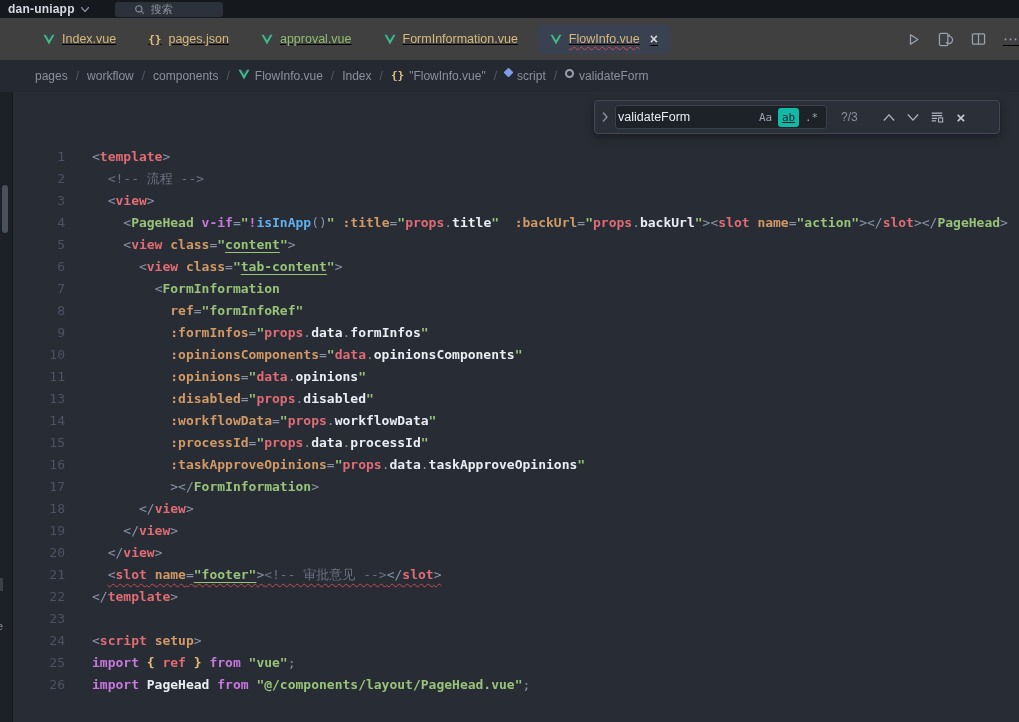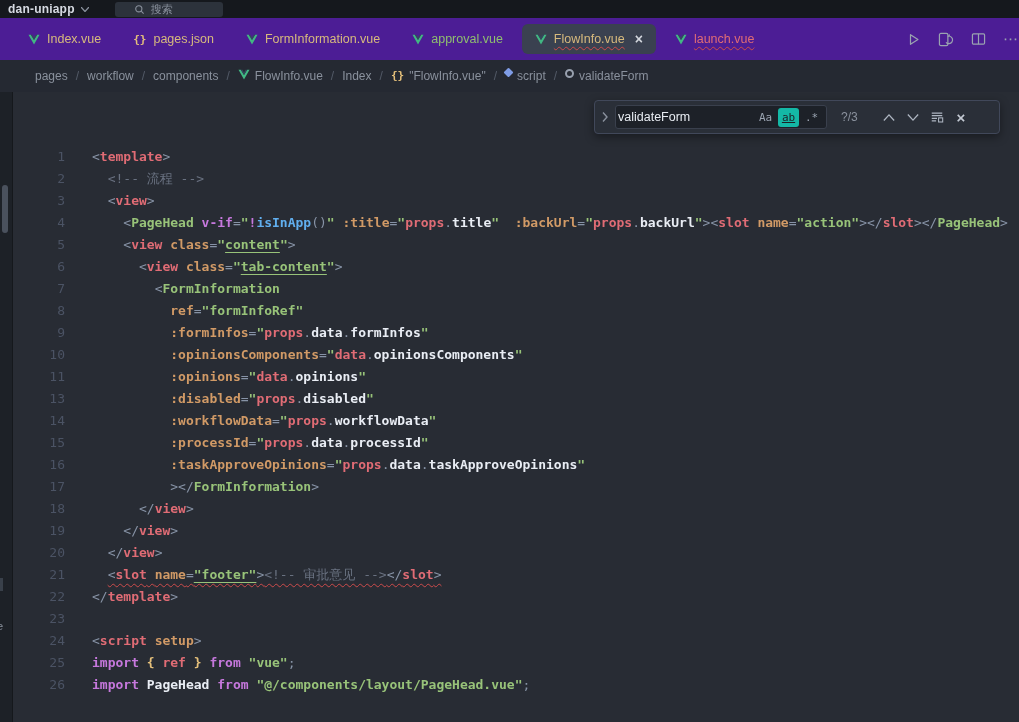--- a/index.html
+++ b/index.html
@@ -8,21 +8,21 @@
   .app { position:relative; width:1019px; height:638px; background:#1f232a; }
 
   
   .titlebar { height:18px; background:#15181d; display:flex; align-items:center; padding:0 8px; }
   .project-name { color:#d6dae2; font-size:12px; font-weight:bold; letter-spacing:.2px; }
   .title-chev { margin-left:6px; }
   .search-box { margin-left:26px; width:108px; height:15px; background:#2c323b; border-radius:3px;
     display:flex; align-items:center; gap:6px; padding:0 19px; color:#8a919d; font-size:11px; }
 
   
-  .tabbar { height:42px; background:#4c1d95; display:flex; align-items:center; padding-left:15px; }
+  .tabbar { height:42px; background:#404040; display:flex; align-items:center; padding-left:30px;text-decoration:underline; }
   .tab-list { display:flex; align-items:center; gap:6px; }
   .tab { height:30px; display:flex; align-items:center; gap:7px; padding:0 13px; border-radius:6px;
     font-size:12.5px; cursor:pointer; }
   .tab.active { background:#3a4150; }
   .tab-label.tc-gold { color:#d7ba7d; }
   .tab-label.tc-green { color:#8fbf6f; }
   .tab-label.tc-red { color:#e06c75; }
   .squig { text-decoration:underline wavy #cc4b4b; text-decoration-thickness:1px; text-underline-offset:3px; }
   .tab-close { color:#d2d6dd; font-size:14px; line-height:1; margin-left:3px; font-weight:bold; }
   .tab-actions { margin-left:auto; display:flex; align-items:center; gap:17px; padding-right:6px; }
@@ -115,43 +115,36 @@
         </div>
         <div class="tab">
           <span class="ic-braces">{}</span>
           <span class="tab-label tc-gold">pages.json</span>
         </div>
         <div class="tab">
           <svg width="12" height="11" viewBox="0 0 24 21">
             <path fill="#41b883" d="M1 1h4.6L12 11.5 18.4 1H23L12 20.5z"></path>
             <path fill="#34495e" d="M5.6 1h3.2L12 6.4 15.2 1h3.2L12 11.5z"></path>
           </svg>
+          <span class="tab-label tc-green">approval.vue</span>
+        </div>
+        <div class="tab">
+          <svg width="12" height="11" viewBox="0 0 24 21">
+            <path fill="#41b883" d="M1 1h4.6L12 11.5 18.4 1H23L12 20.5z"></path>
+            <path fill="#34495e" d="M5.6 1h3.2L12 6.4 15.2 1h3.2L12 11.5z"></path>
+          </svg>
           <span class="tab-label tc-gold">FormInformation.vue</span>
-        </div>
-        <div class="tab">
-          <svg width="12" height="11" viewBox="0 0 24 21">
-            <path fill="#41b883" d="M1 1h4.6L12 11.5 18.4 1H23L12 20.5z"></path>
-            <path fill="#34495e" d="M5.6 1h3.2L12 6.4 15.2 1h3.2L12 11.5z"></path>
-          </svg>
-          <span class="tab-label tc-green">approval.vue</span>
         </div>
         <div class="tab active">
           <svg width="12" height="11" viewBox="0 0 24 21">
             <path fill="#41b883" d="M1 1h4.6L12 11.5 18.4 1H23L12 20.5z"></path>
             <path fill="#34495e" d="M5.6 1h3.2L12 6.4 15.2 1h3.2L12 11.5z"></path>
           </svg>
           <span class="tab-label tc-gold squig">FlowInfo.vue</span>
           <span class="tab-close">×</span>
-        </div>
-        <div class="tab">
-          <svg width="12" height="11" viewBox="0 0 24 21">
-            <path fill="#41b883" d="M1 1h4.6L12 11.5 18.4 1H23L12 20.5z"></path>
-            <path fill="#34495e" d="M5.6 1h3.2L12 6.4 15.2 1h3.2L12 11.5z"></path>
-          </svg>
-          <span class="tab-label tc-red squig">launch.vue</span>
         </div>
       </div>
     <div class="tab-actions">
       <svg width="14" height="15" viewBox="0 0 16 16">
           <path d="M4 2.5 L12.5 8 L4 13.5 Z" fill="none" stroke="#9aa3b0" stroke-width="1.4" stroke-linejoin="round"></path>
         </svg>
       <svg width="16" height="15" viewBox="0 0 17 16">
           <rect x="1.5" y="1.5" width="9" height="13" rx="1.5" fill="none" stroke="#9aa3b0" stroke-width="1.3"></rect>
           <path d="M8.5 11 a4 4 0 1 0 4 -6.5" fill="none" stroke="#9aa3b0" stroke-width="1.3"></path>
           <path d="M12 1.8 L13 4.8 L10 5.3" fill="#9aa3b0"></path>

